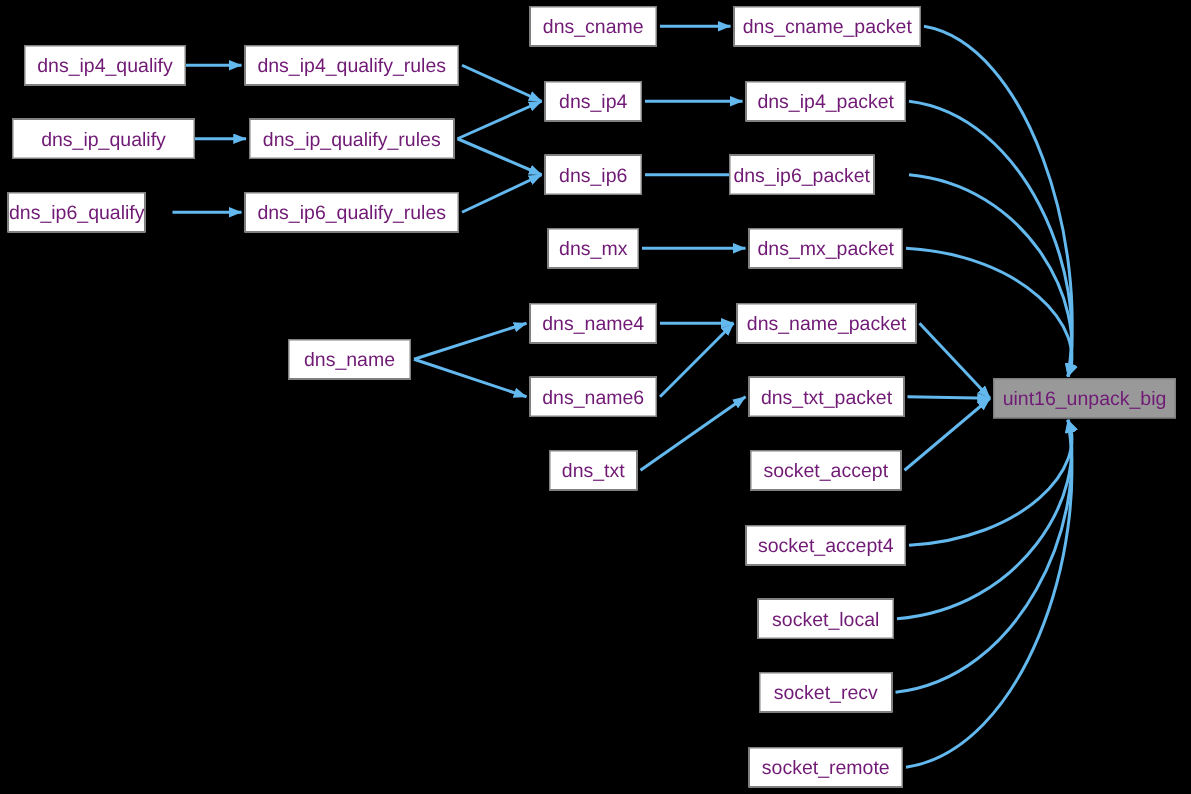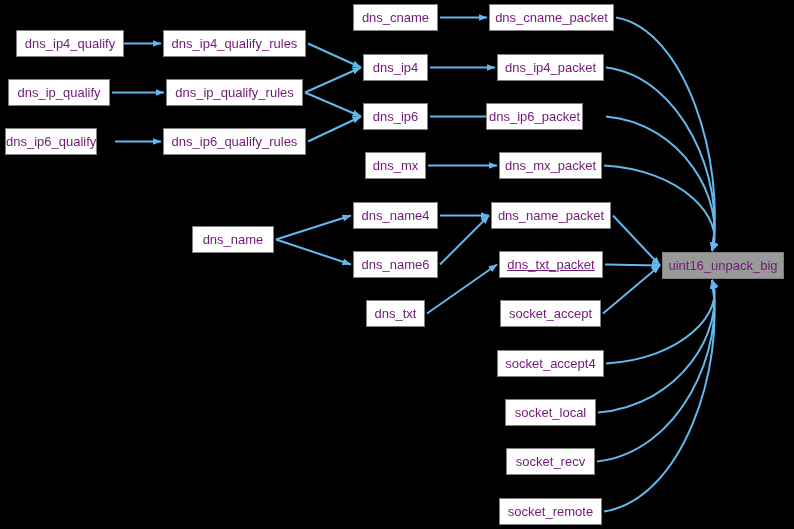--- a/index.html
+++ b/index.html
@@ -77,39 +77,39 @@
         <path d="M605,264.5 L660,265.5" fill="none" stroke="#63b8ee" stroke-width="2" marker-end="url(#arrowhead)"></path>
         <path d="M603,313.5 L660,265.5" fill="none" stroke="#63b8ee" stroke-width="2" marker-end="url(#arrowhead)"></path>
         <path d="M606,363.5 C682.3199999999999,359.325 726,311.73 712,280" fill="none" stroke="#63b8ee" stroke-width="2" marker-end="url(#arrowhead)"></path>
         <path d="M598,412.5 C680.08,405.875 726,330.35 712,280" fill="none" stroke="#63b8ee" stroke-width="2" marker-end="url(#arrowhead)"></path>
         <path d="M597,461.5 C679.8,452.425 726,348.97 712,280" fill="none" stroke="#63b8ee" stroke-width="2" marker-end="url(#arrowhead)"></path>
         <path d="M604,511.5 C681.76,499.925 726,367.97 712,280" fill="none" stroke="#63b8ee" stroke-width="2" marker-end="url(#arrowhead)"></path>
       </g>
   </svg>
   <div id="node-layer">
       <div class="node" style="left: 16px; top: 30px; width: 108px;">dns_ip4_qualify</div>
-      <div class="node" style="left: 8px; top: 79px; width: 102px;">dns_ip_qualify</div>
+      <div class="node" style="left: 8px; top: 79px; width: 122px;">dns_ip_qualify</div>
       <div class="node" style="left: 5px; top: 128px; width: 92px;">dns_ip6_qualify</div>
       <div class="node" style="left: 163px; top: 30px; width: 143px;">dns_ip4_qualify_rules</div>
       <div class="node" style="left: 166px; top: 79px; width: 137px;">dns_ip_qualify_rules</div>
       <div class="node" style="left: 163px; top: 128px; width: 143px;">dns_ip6_qualify_rules</div>
       <div class="node" style="left: 192px; top: 226px; width: 82px;">dns_name</div>
       <div class="node" style="left: 353px; top: 4px; width: 85px;">dns_cname</div>
       <div class="node" style="left: 363px; top: 54px; width: 65px;">dns_ip4</div>
       <div class="node" style="left: 363px; top: 103px; width: 65px;">dns_ip6</div>
       <div class="node" style="left: 365px; top: 152px; width: 61px;">dns_mx</div>
       <div class="node" style="left: 353px; top: 202px; width: 85px;">dns_name4</div>
       <div class="node" style="left: 353px; top: 251px; width: 85px;">dns_name6</div>
       <div class="node" style="left: 366px; top: 300px; width: 59px;">dns_txt</div>
       <div class="node" style="left: 489px; top: 4px; width: 125px;">dns_cname_packet</div>
       <div class="node" style="left: 497px; top: 54px; width: 107px;">dns_ip4_packet</div>
       <div class="node" style="left: 486px; top: 103px; width: 97px;">dns_ip6_packet</div>
       <div class="node" style="left: 499px; top: 152px; width: 103px;">dns_mx_packet</div>
       <div class="node" style="left: 491px; top: 202px; width: 120px;">dns_name_packet</div>
-      <div class="node" style="left: 499px; top: 251px; width: 104px; text-decoration: underline;">dns_txt_packet</div>
+      <div class="node" style="left: 499px; top: 251px; width: 104px;">dns_txt_packet</div>
       <div class="node" style="left: 500px; top: 300px; width: 101px;">socket_accept</div>
       <div class="node" style="left: 497px; top: 350px; width: 107px;">socket_accept4</div>
       <div class="node" style="left: 505px; top: 399px; width: 91px;">socket_local</div>
       <div class="node" style="left: 506px; top: 448px; width: 89px;">socket_recv</div>
       <div class="node" style="left: 499px; top: 498px; width: 103px;">socket_remote</div>
       <div class="node highlight" style="left: 662px; top: 252px; width: 122px;">uint16_unpack_big</div>
     </div>
 </div>
 
 </body></html>

